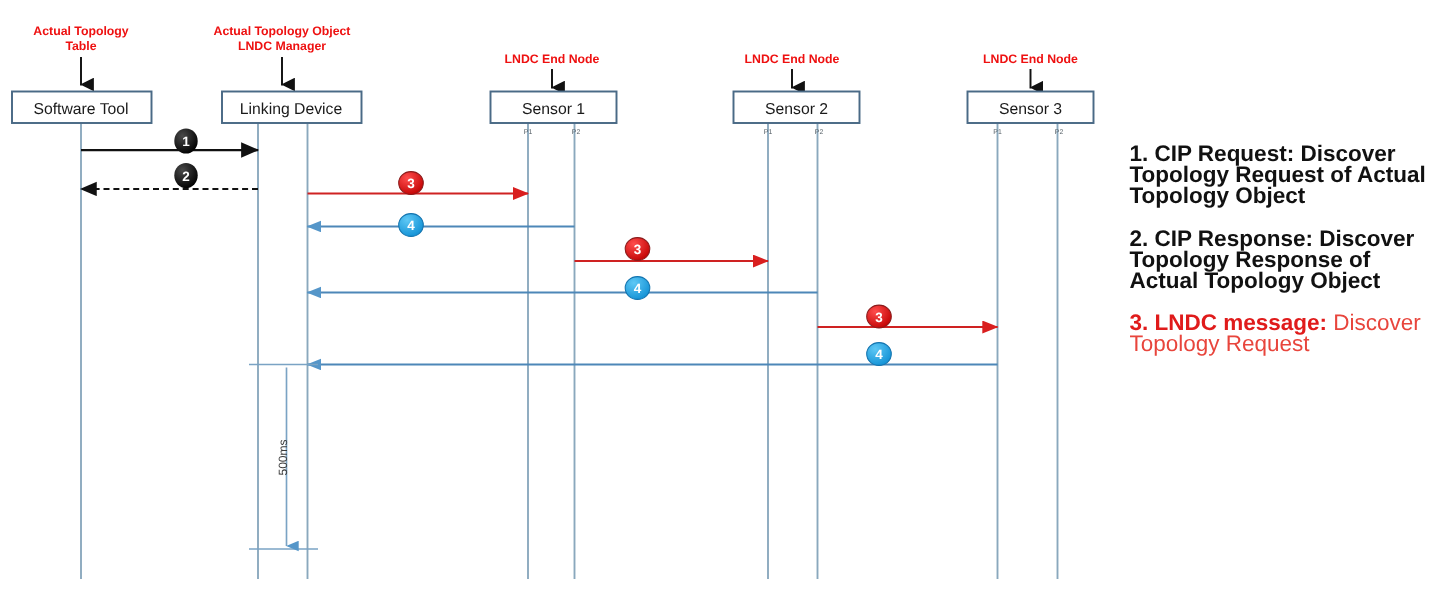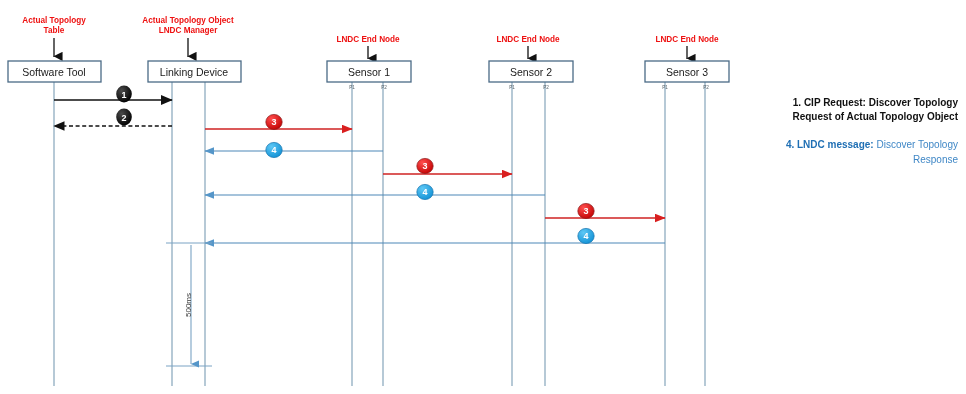--- a/index.html
+++ b/index.html
@@ -58,26 +58,25 @@
     text-anchor: middle;
     font-family: "Liberation Sans", sans-serif;
   }
   .legend {
     position: absolute;
     left: 753px;
     top: 96px;
     width: 205px;
   }
   .legend-item {
-    font-size: 10px;
+    font-size: 15px;
     line-height: 14.2px;
     font-weight: bold;
     margin-bottom: 14px;
     font-family: "Liberation Sans", sans-serif;
-    text-align: right;
   }
   .legend-item.black { color: #111111; }
   .legend-item.red   { color: #e01b1b; }
   .legend-item.blue  { color: #1f6fb4; }
   .legend-item .body-red  { color: #e8453c; font-weight: normal; }
   .legend-item .body-blue { color: #3f87c6; font-weight: normal; }
 </style>
 </head>
 <body>
 
@@ -242,18 +241,21 @@
       <line x1="166" y1="366" x2="212" y2="366" stroke="#7aa3c4" stroke-width="1"></line>
       <line x1="191" y1="245" x2="191" y2="364" stroke="#7aa3c4" stroke-width="1.1" marker-end="url(#ah-dur)"></line>
       <text class="lbl-dur" x="191" y="305" transform="rotate(-90 191 305)">500ms</text>
     </g>
   </svg>
 
   <div class="legend">
     <div class="legend-item black">
       <span>1. CIP Request: Discover Topology Request of Actual Topology Object</span>
     </div>
-    <div class="legend-item blue">
-      <span>4. LNDC message:</span><span class="body-blue">  Discover Topology Response</span>
+    <div class="legend-item black">
+      <span>2. CIP Response: Discover Topology Response of Actual Topology Object</span>
+    </div>
+    <div class="legend-item red">
+      <span>3. LNDC message:</span><span class="body-red"> Discover Topology Request</span>
     </div>
   </div>
 
 </div>
 
 </body></html>

